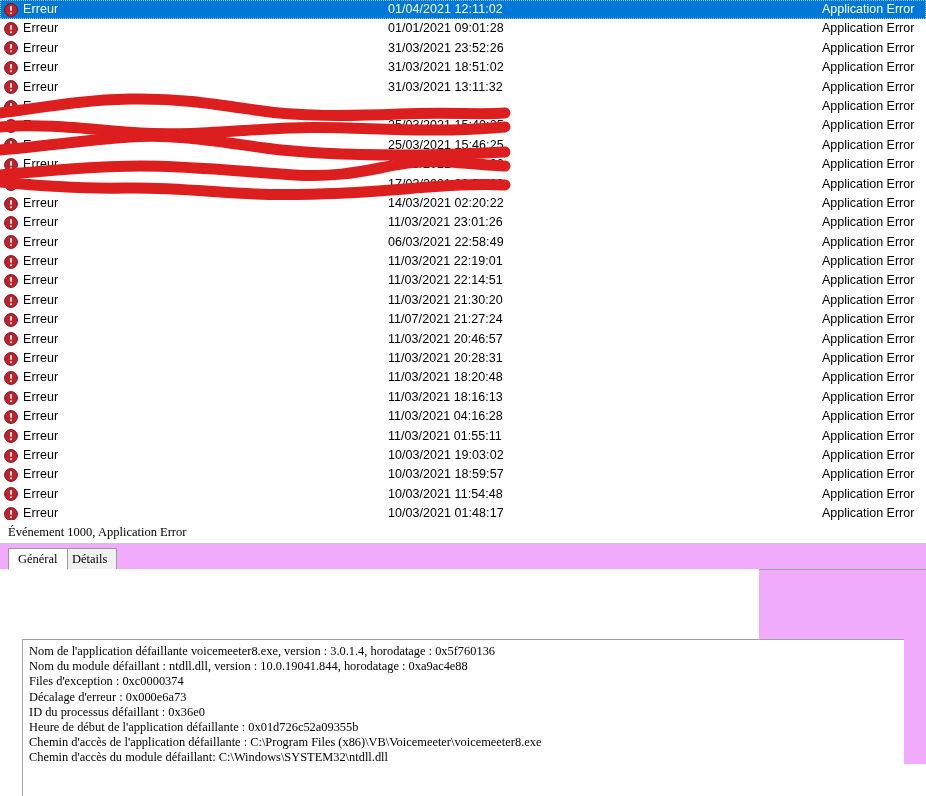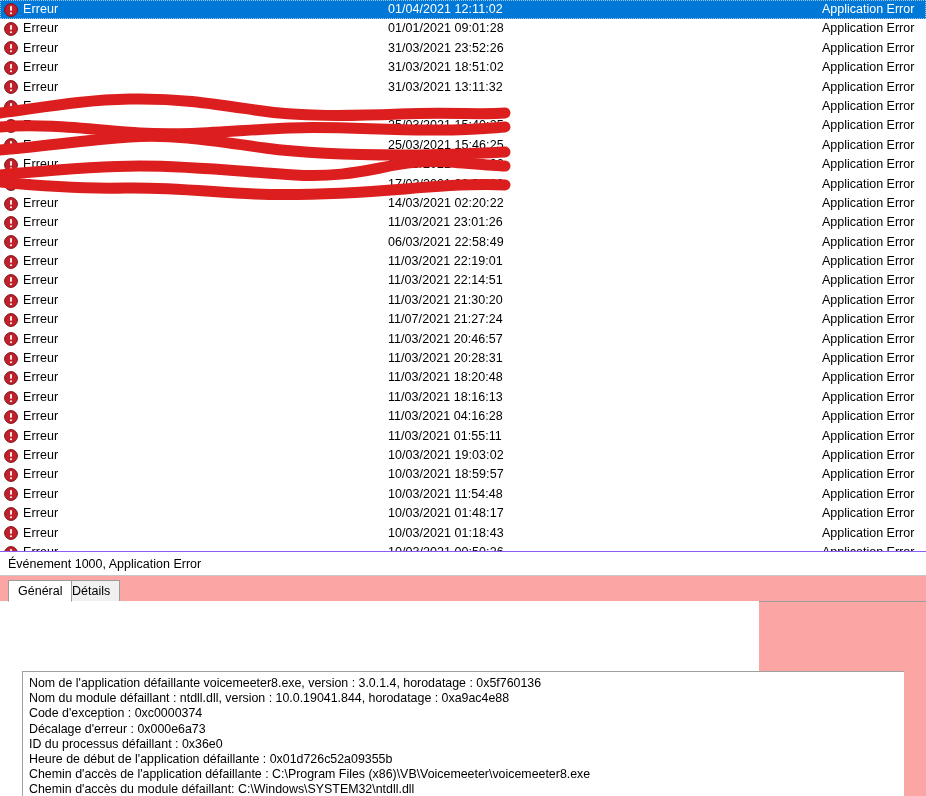--- a/index.html
+++ b/index.html
@@ -94,24 +94,25 @@
     top: 0;
     width: 926px;
     height: 551px;
     pointer-events: none;
   }
 
   
   #details-pane {
     position: absolute;
     left: 0;
-    top: 552px;
+    top: 520px;
     width: 926px;
     height: 244px;
-    background: #fca5a5;
+    background: #f0abfc;
+    font-family: Liberation Serif, serif;
   }
 
   #event-header {
     position: absolute;
     left: 0;
     top: 0;
     width: 926px;
     height: 24px;
     line-height: 24px;
     padding-left: 8px;
@@ -611,21 +612,21 @@
   <div id="tab-strip">
     <div class="tab active" id="tab-general">Général</div>
     <div class="tab" id="tab-details">Détails</div>
   </div>
 
   <div id="detail-body">
     <div id="detail-textbox">
       <div id="detail-lines">
           <div class="detail-line">Nom de l'application défaillante voicemeeter8.exe, version : 3.0.1.4, horodatage : 0x5f760136</div>
           <div class="detail-line">Nom du module défaillant : ntdll.dll, version : 10.0.19041.844, horodatage : 0xa9ac4e88</div>
-          <div class="detail-line">Code d'exception : 0xc0000374</div>
+          <div class="detail-line">Files d'exception : 0xc0000374</div>
           <div class="detail-line">Décalage d'erreur : 0x000e6a73</div>
           <div class="detail-line">ID du processus défaillant : 0x36e0</div>
           <div class="detail-line">Heure de début de l'application défaillante : 0x01d726c52a09355b</div>
           <div class="detail-line">Chemin d'accès de l'application défaillante : C:\Program Files (x86)\VB\Voicemeeter\voicemeeter8.exe</div>
           <div class="detail-line">Chemin d'accès du module défaillant: C:\Windows\SYSTEM32\ntdll.dll</div>
         </div>
     </div>
   </div>
 
 </div>

